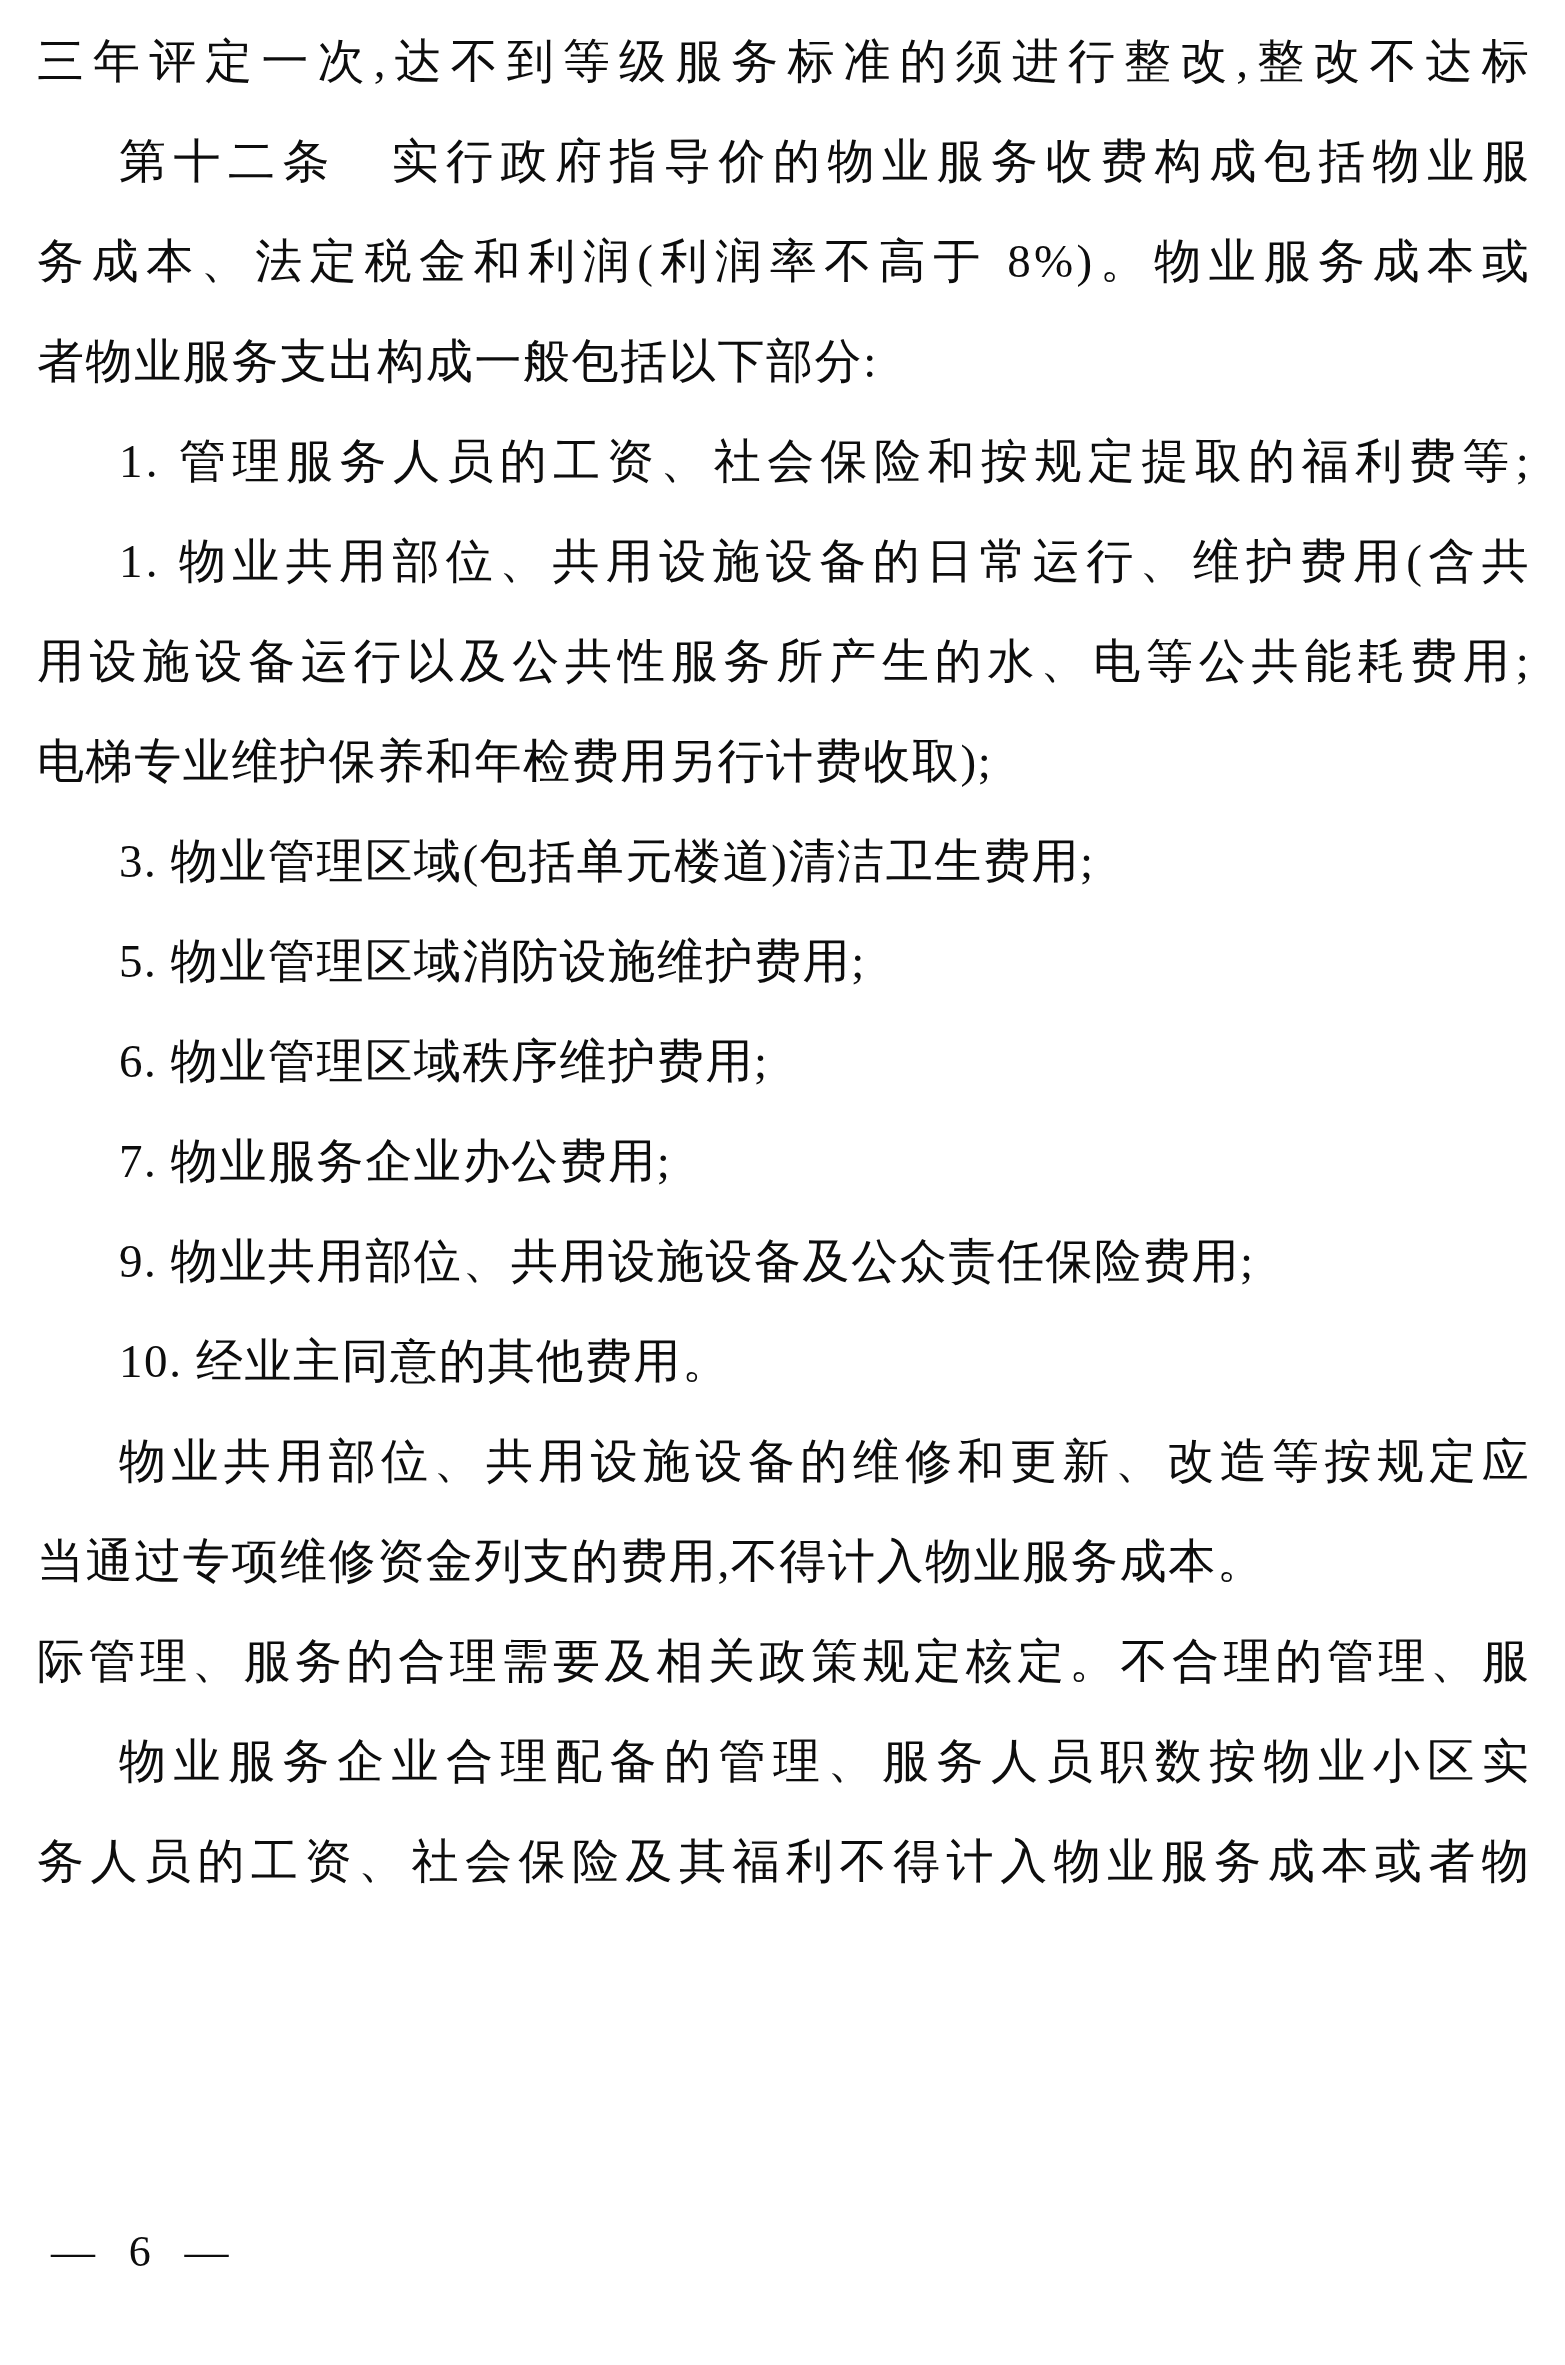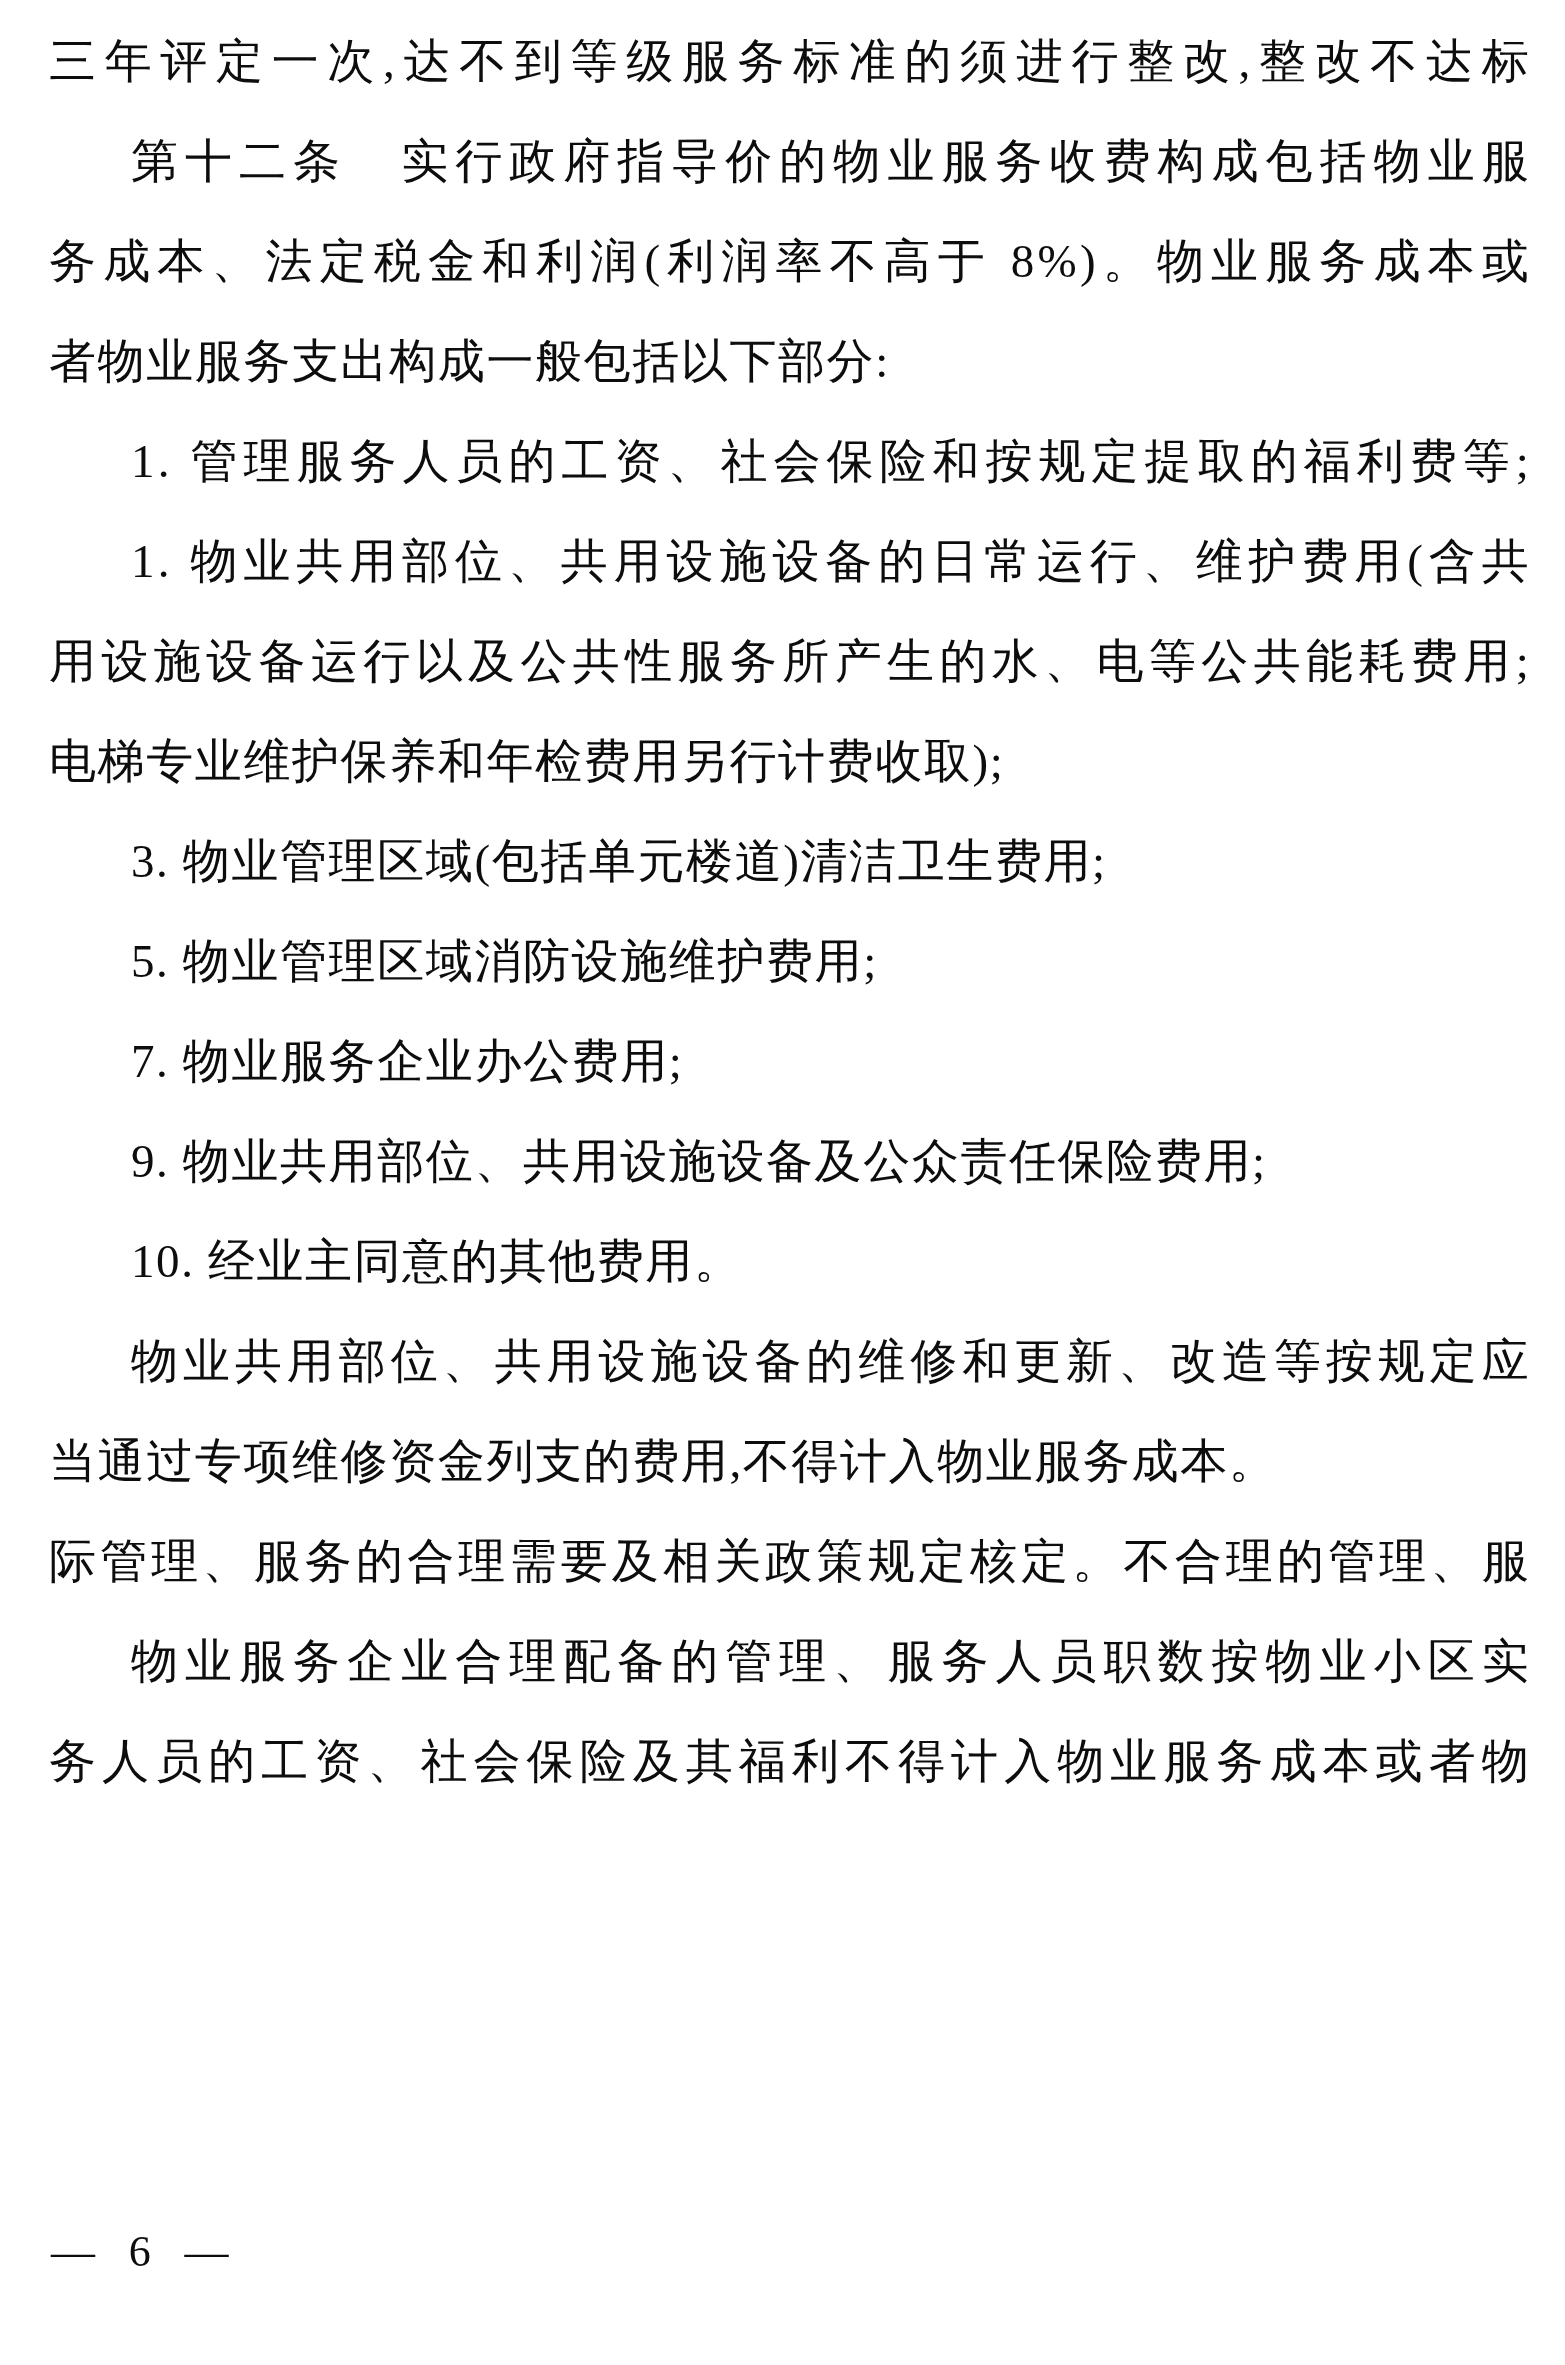--- a/index.html
+++ b/index.html
@@ -27,21 +27,20 @@
     width: 1495px;
   }
   .line {
     font-size: 47px;
     line-height: 100px;
     height: 100px;
     letter-spacing: 1.6px;
     white-space: nowrap;
     text-align: left;
     font-kerning: none;
-    margin-left: 12px;
   }
   .line.indent {
     padding-left: 82px;
   }
   .line.justify {
     white-space: normal;
     letter-spacing: 3.3px;
     text-align: justify;
     text-align-last: justify;
     text-justify: inter-character;
@@ -66,20 +65,21 @@
       <div class="line justify">三年评定一次,达不到等级服务标准的须进行整改,整改不达标</div>
       <div class="line indent justify">第十二条　实行政府指导价的物业服务收费构成包括物业服</div>
       <div class="line justify">务成本、法定税金和利润(利润率不高于 8%)。物业服务成本或</div>
       <div class="line">者物业服务支出构成一般包括以下部分:</div>
       <div class="line indent justify">1. 管理服务人员的工资、社会保险和按规定提取的福利费等;</div>
       <div class="line indent justify">1. 物业共用部位、共用设施设备的日常运行、维护费用(含共</div>
       <div class="line justify">用设施设备运行以及公共性服务所产生的水、电等公共能耗费用;</div>
       <div class="line">电梯专业维护保养和年检费用另行计费收取);</div>
       <div class="line indent">3. 物业管理区域(包括单元楼道)清洁卫生费用;</div>
       <div class="line indent">5. 物业管理区域消防设施维护费用;</div>
+      <div class="line indent">6. 物业管理区域秩序维护费用;</div>
       <div class="line indent">7. 物业服务企业办公费用;</div>
       <div class="line indent">9. 物业共用部位、共用设施设备及公众责任保险费用;</div>
       <div class="line indent">10. 经业主同意的其他费用。</div>
       <div class="line indent justify">物业共用部位、共用设施设备的维修和更新、改造等按规定应</div>
       <div class="line">当通过专项维修资金列支的费用,不得计入物业服务成本。</div>
       <div class="line justify">际管理、服务的合理需要及相关政策规定核定。不合理的管理、服</div>
       <div class="line indent justify">物业服务企业合理配备的管理、服务人员职数按物业小区实</div>
       <div class="line justify">务人员的工资、社会保险及其福利不得计入物业服务成本或者物</div>
     </div>
   <div class="page-number">— 6 —</div>

